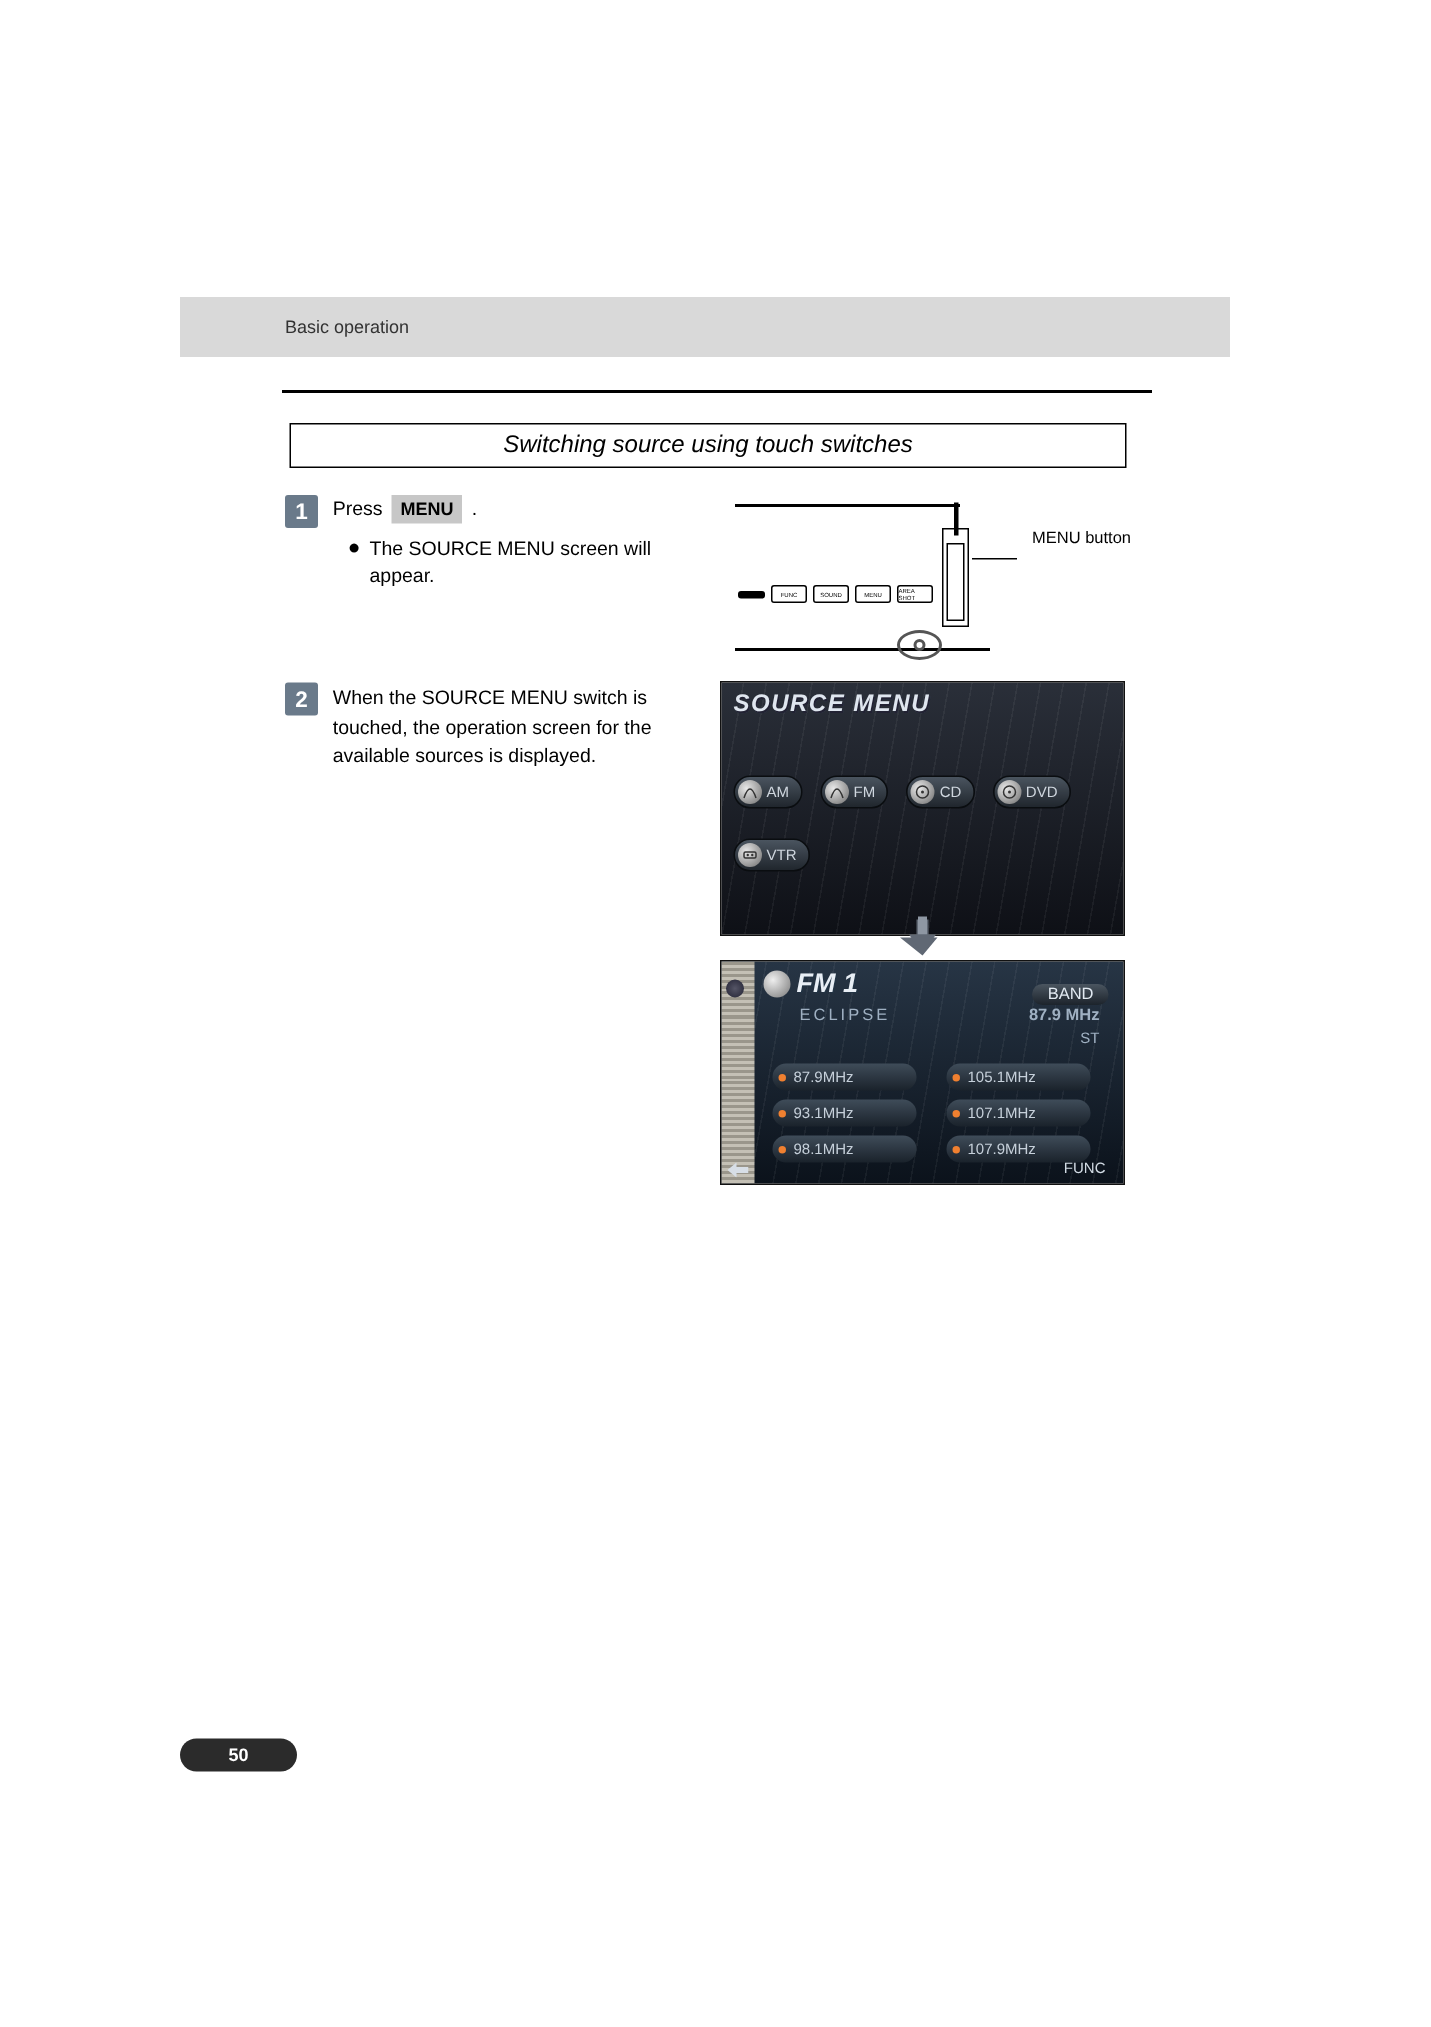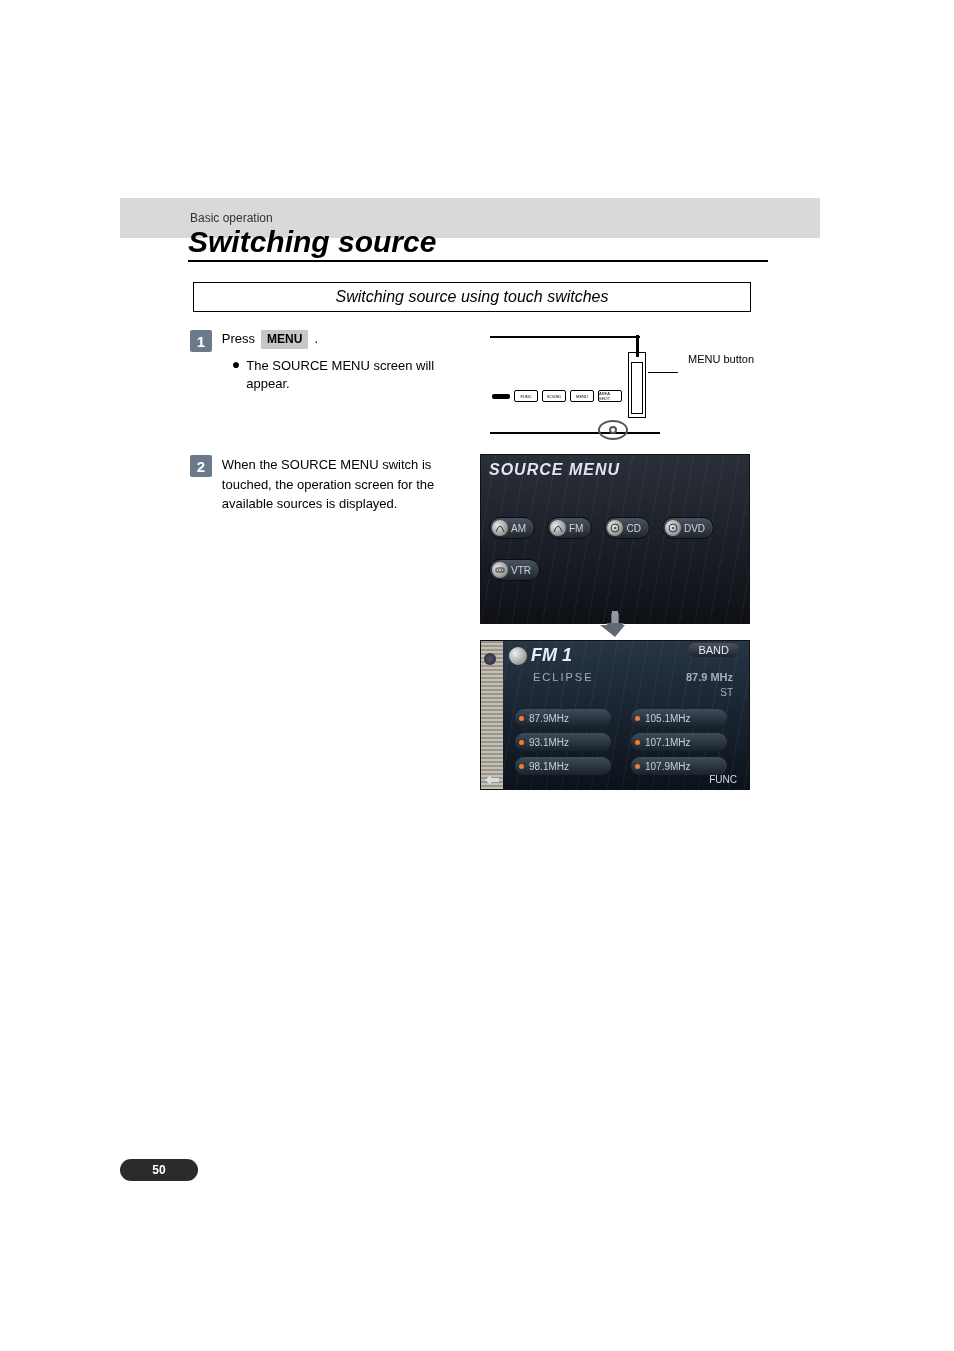--- a/index.html
+++ b/index.html
@@ -49,21 +49,21 @@
   .src-chip .lbl { font-size:10px; color:#cfd6de; }
   .down-arrow { position:absolute; left:600px; top:609px; }
   .down-arrow svg { width:30px; height:30px; }
   
   .fm { position:absolute; left:480px; top:640px; width:270px; height:150px; background:linear-gradient(#273545,#0b121b); border:1px solid #111; overflow:hidden; }
   .fm-ribs { position:absolute; inset:0; background: repeating-linear-gradient(100deg, rgba(255,255,255,0) 0 14px, rgba(255,255,255,0.05) 14px 15px); }
   .fm-edge { position:absolute; left:0; top:0; width:22px; height:100%; background: repeating-linear-gradient(0deg,#c4c0b5 0 2px,#9a968b 2px 4px); }
   .fm-edge::after { content:""; position:absolute; left:3px; top:12px; width:12px; height:12px; border-radius:50%; background:radial-gradient(circle,#556,#223); }
   .fm-title { position:absolute; left:28px; top:4px; font-size:18px; font-style:italic; font-weight:bold; color:#e8eef5; text-shadow:1px 1px 0 #234; }
   .fm-title .ic { display:inline-flex; width:18px; height:18px; border-radius:50%; background:radial-gradient(circle at 35% 35%,#eee,#777); vertical-align:middle; margin-right:4px; }
-  .fm-band { position:absolute; right:10px; top:2px; font-size:11px; color:#e2eaf2; padding:1px 10px; border-radius:10px; background:linear-gradient(#4a5560,#1c232b); }
+  .fm-band { position:absolute; right:10px; top:15px; font-size:11px; color:#e2eaf2; padding:1px 10px; border-radius:10px; background:linear-gradient(#4a5560,#1c232b); }
   .fm-station { position:absolute; left:52px; top:30px; font-size:11px; color:#9fb0c2; letter-spacing:2px; }
   .fm-freq { position:absolute; right:16px; top:30px; font-size:11px; color:#9fb0c2;font-weight:bold; }
   .fm-st { position:absolute; right:16px; top:46px; font-size:10px; color:#9fb0c2; }
   .fm-preset { position:absolute; width:96px; height:18px; border-radius:9px; background:linear-gradient(#3f4c59,#1a222b); display:flex; align-items:center; padding-left:14px; font-size:10px; color:#c6d0da; }
   .fm-preset::before { content:""; position:absolute; left:4px; width:5px; height:5px; border-radius:50%; background:#f08030; }
   .fm-p1 { left:34px; top:68px; } .fm-p2 { left:150px; top:68px; }
   .fm-p3 { left:34px; top:92px; } .fm-p4 { left:150px; top:92px; }
   .fm-p5 { left:34px; top:116px; } .fm-p6 { left:150px; top:116px; }
   .fm-func { position:absolute; right:12px; bottom:4px; font-size:10px; color:#d2dbe4; }
   .fm-back { position:absolute; left:4px; bottom:4px; width:14px; height:10px; }
@@ -72,21 +72,20 @@
 </style>
 </head>
 <body>
 
 <div class="page">
 
   <div class="topbar">
     <span class="topbar-text">Basic operation</span>
   </div>
 
-  <div class="title">Switching source</div>
   <div class="title-rule"></div>
 
   <div class="section-box">
     <span class="section-box-text">Switching source using touch switches</span>
   </div>
 
   <div class="step1">
     <div class="step-badge">1</div>
     <div class="step1-body">
       <div class="press-line">

